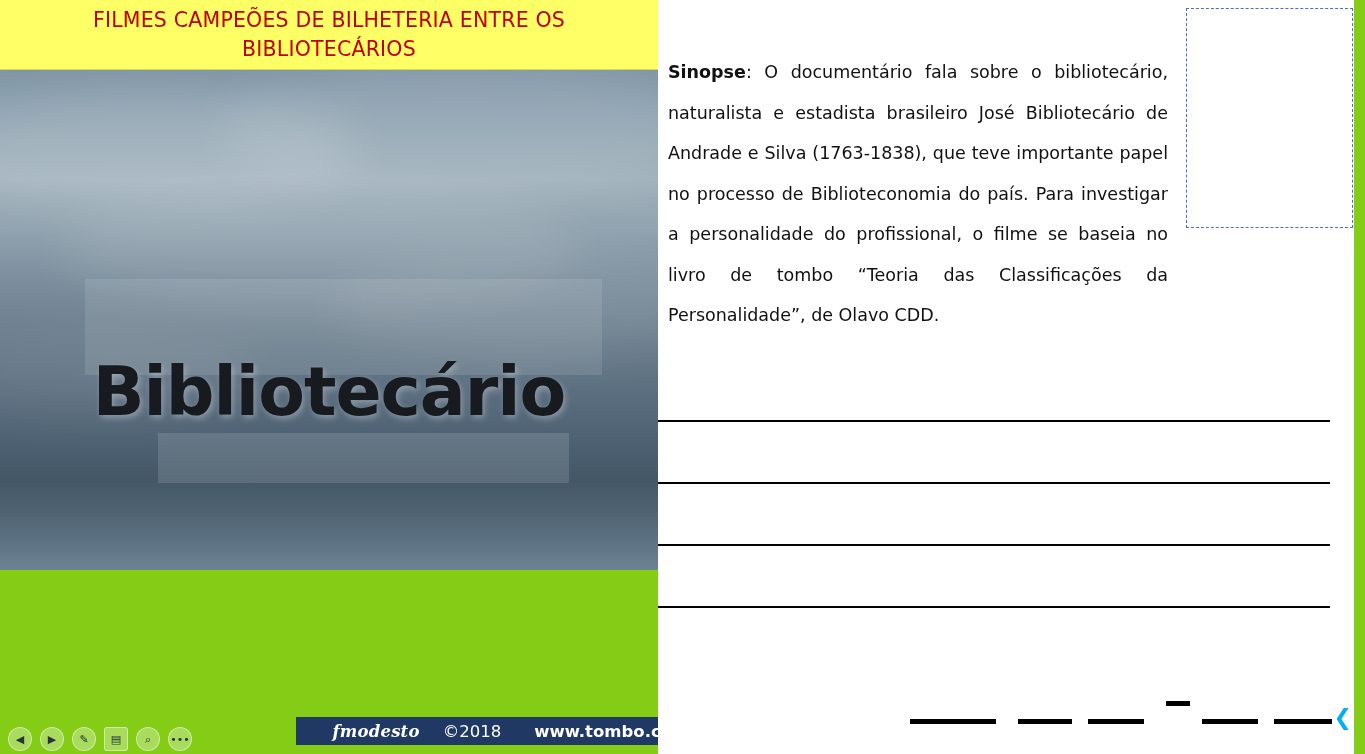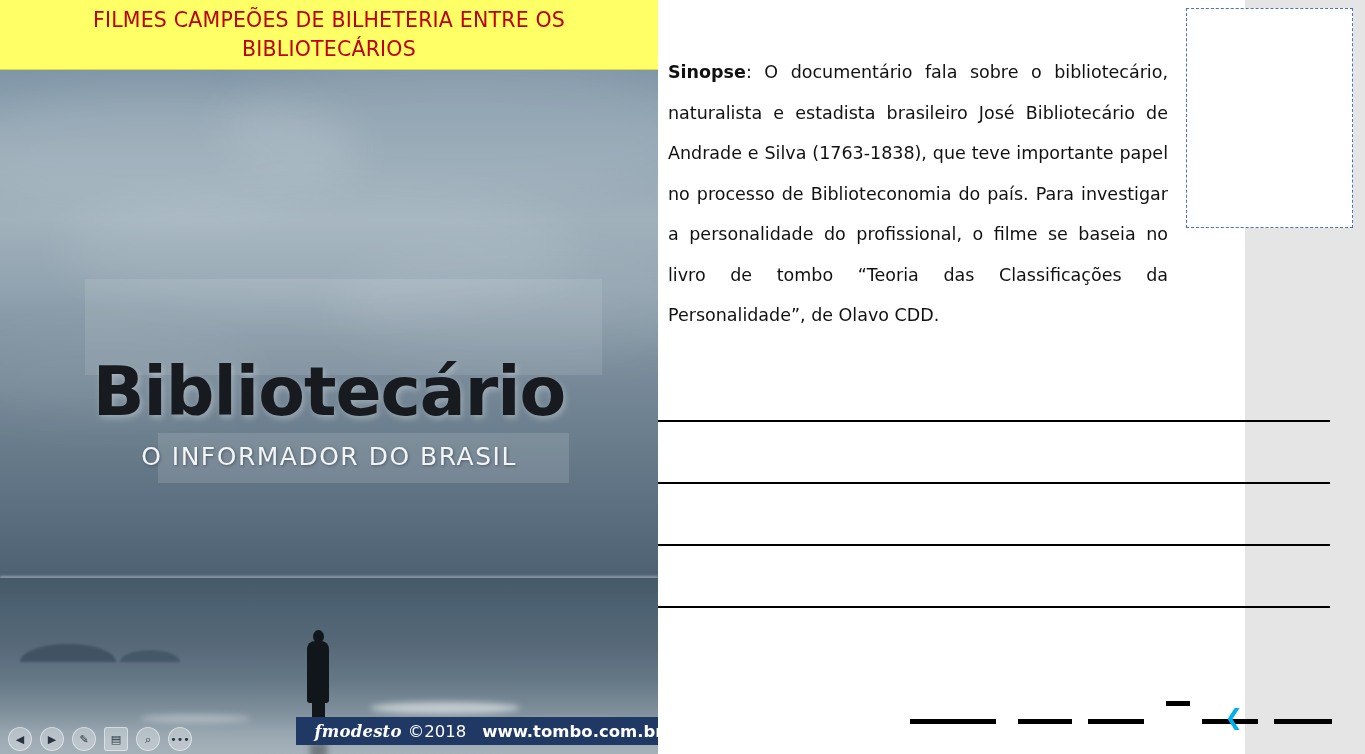--- a/index.html
+++ b/index.html
@@ -10,21 +10,21 @@
     width: 1365px;
     height: 754px;
     overflow: hidden;
     font-family: "DejaVu Sans", sans-serif;
     background: #ffffff;
   }
   .slide {
     position: relative;
     width: 1365px;
     height: 754px;
-    background: #e5e5e5;
+    background: #84cc16;
   }
 
   
   .left-panel {
     position: absolute;
     left: 0;
     top: 0;
     width: 658px;
     height: 754px;
     overflow: hidden;
@@ -51,21 +51,21 @@
     line-height: 29px;
     letter-spacing: 0.2px;
     padding: 0 10px;
   }
 
   .poster {
     position: absolute;
     left: 0;
     top: 70px;
     width: 658px;
-    height: 684px;
+    height: 500px;
     overflow: hidden;
     background: linear-gradient(to bottom,
         #7d95a8 0%,
         #8ea4b4 12%,
         #9fb1be 22%,
         #8fa3b2 32%,
         #7a8e9f 42%,
         #6b8091 52%,
         #5d7285 62%,
         #51677a 70%,
@@ -213,23 +213,24 @@
   .credit-bar {
     position: absolute;
     left: 296px;
     bottom: 9px;
     width: 386px;
     height: 28px;
     background: #1f3864;
     display: flex;
     align-items: center;
     justify-content: center;
-    gap: 6px;
+    gap: 23px;
     color: #ffffff;
     font-size: 16.5px;
+    padding-left: 35px;
   }
   .credit-bar .fm {
     font-family: "DejaVu Serif", serif;
     font-style: italic;
     font-weight: bold;
     letter-spacing: 0.2px;
   }
   .credit-bar .yr { font-weight: normal; }
   .credit-bar .site { font-weight: bold; margin-left: 10px; }
 
@@ -258,23 +259,24 @@
   }
   .pbtn.square {
     border-radius: 3px;
   }
 
   
   .right-panel {
     position: absolute;
     left: 658px;
     top: 0;
-    width: 587px;
+    width: 652px;
     height: 754px;
     background: #ffffff;
+    padding-left: 44px;
   }
   .img-placeholder {
     position: absolute;
     left: 528px;
     top: 8px;
     width: 167px;
     height: 220px;
     border: 1px dashed #4472c4;
     box-sizing: border-box;
     background: #ffffff;
@@ -364,21 +366,20 @@
       <div class="figure">
         <div class="head"></div>
         <div class="body"></div>
         <div class="legs"></div>
         <div class="reflection"></div>
       </div>
 
       <div class="poster-title-bg"></div>
       <div class="poster-sub-bg"></div>
       <div class="poster-title">Bibliotecário</div>
-      <div class="poster-subtitle">O INFORMADOR DO BRASIL</div>
     </div>
 
     <div class="credit-bar">
       <span class="fm">fmodesto</span>
       <span class="yr">©2018</span>
       <span class="site">www.tombo.com.br</span>
     </div>
 
     <div class="player-bar">
       <div class="pbtn">◀</div>

